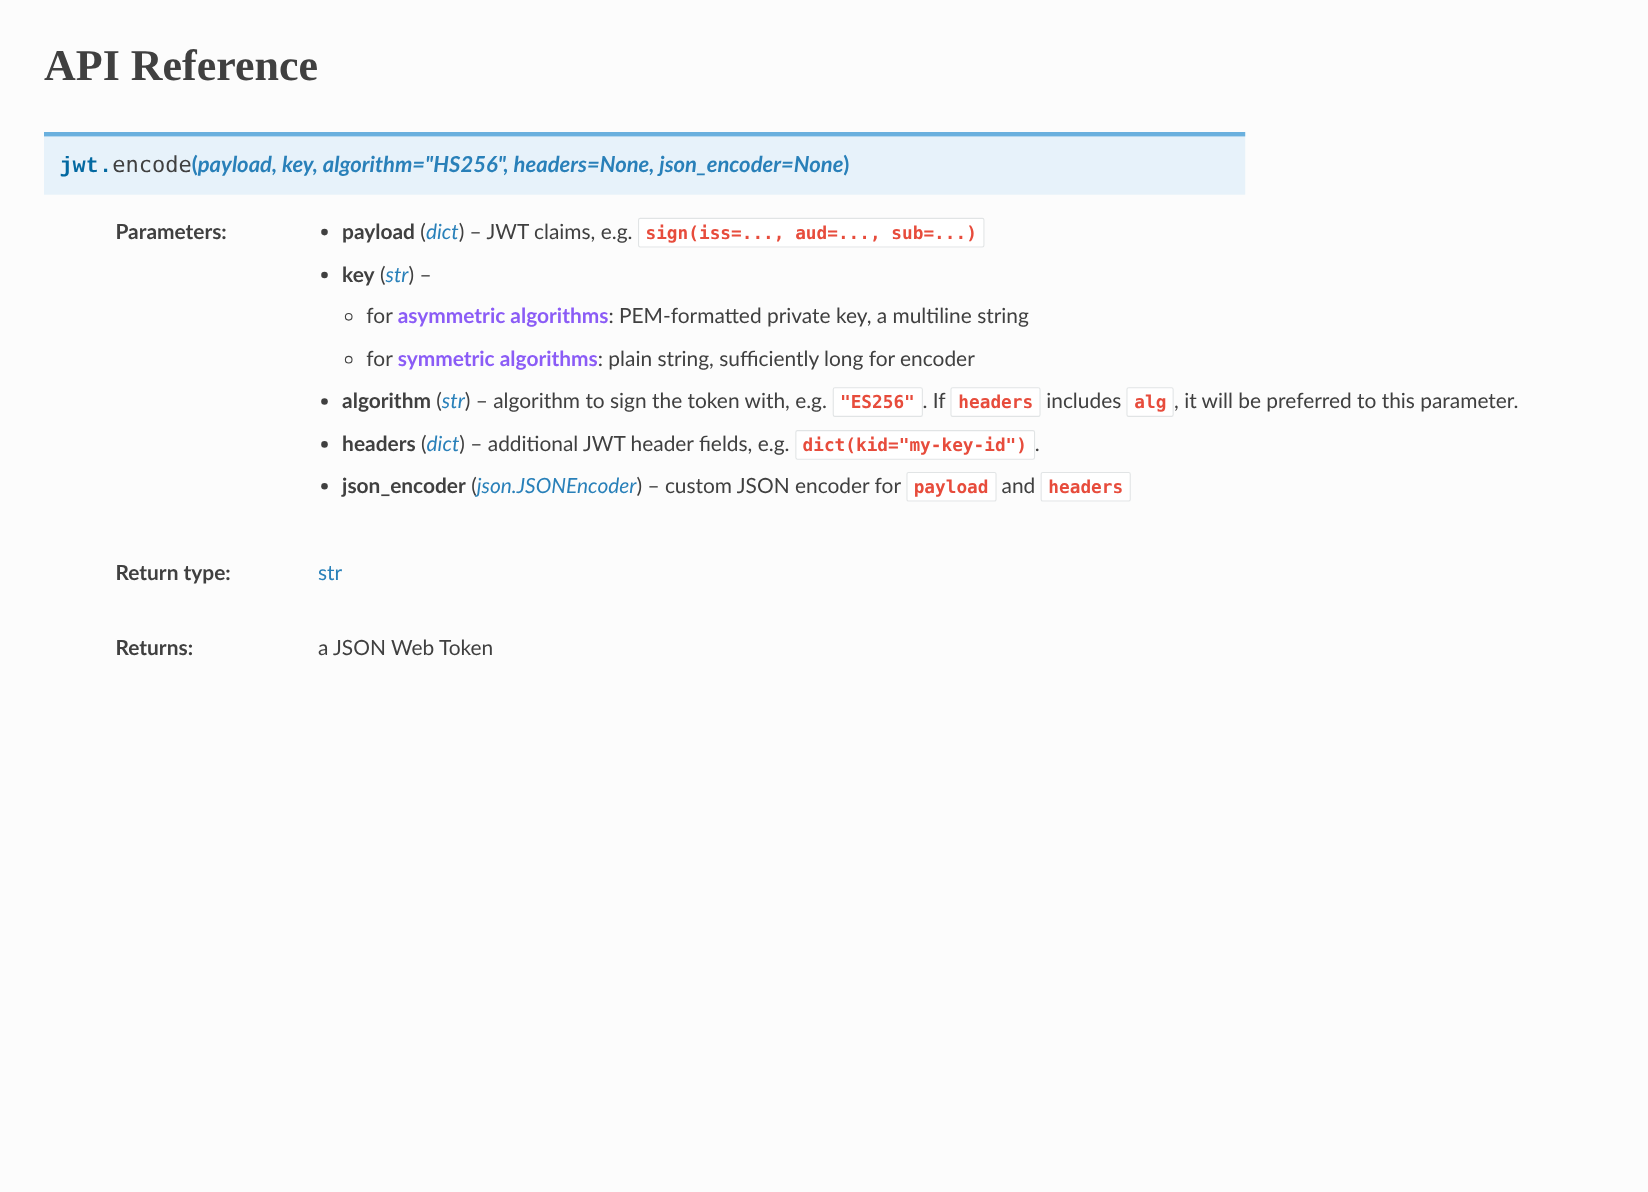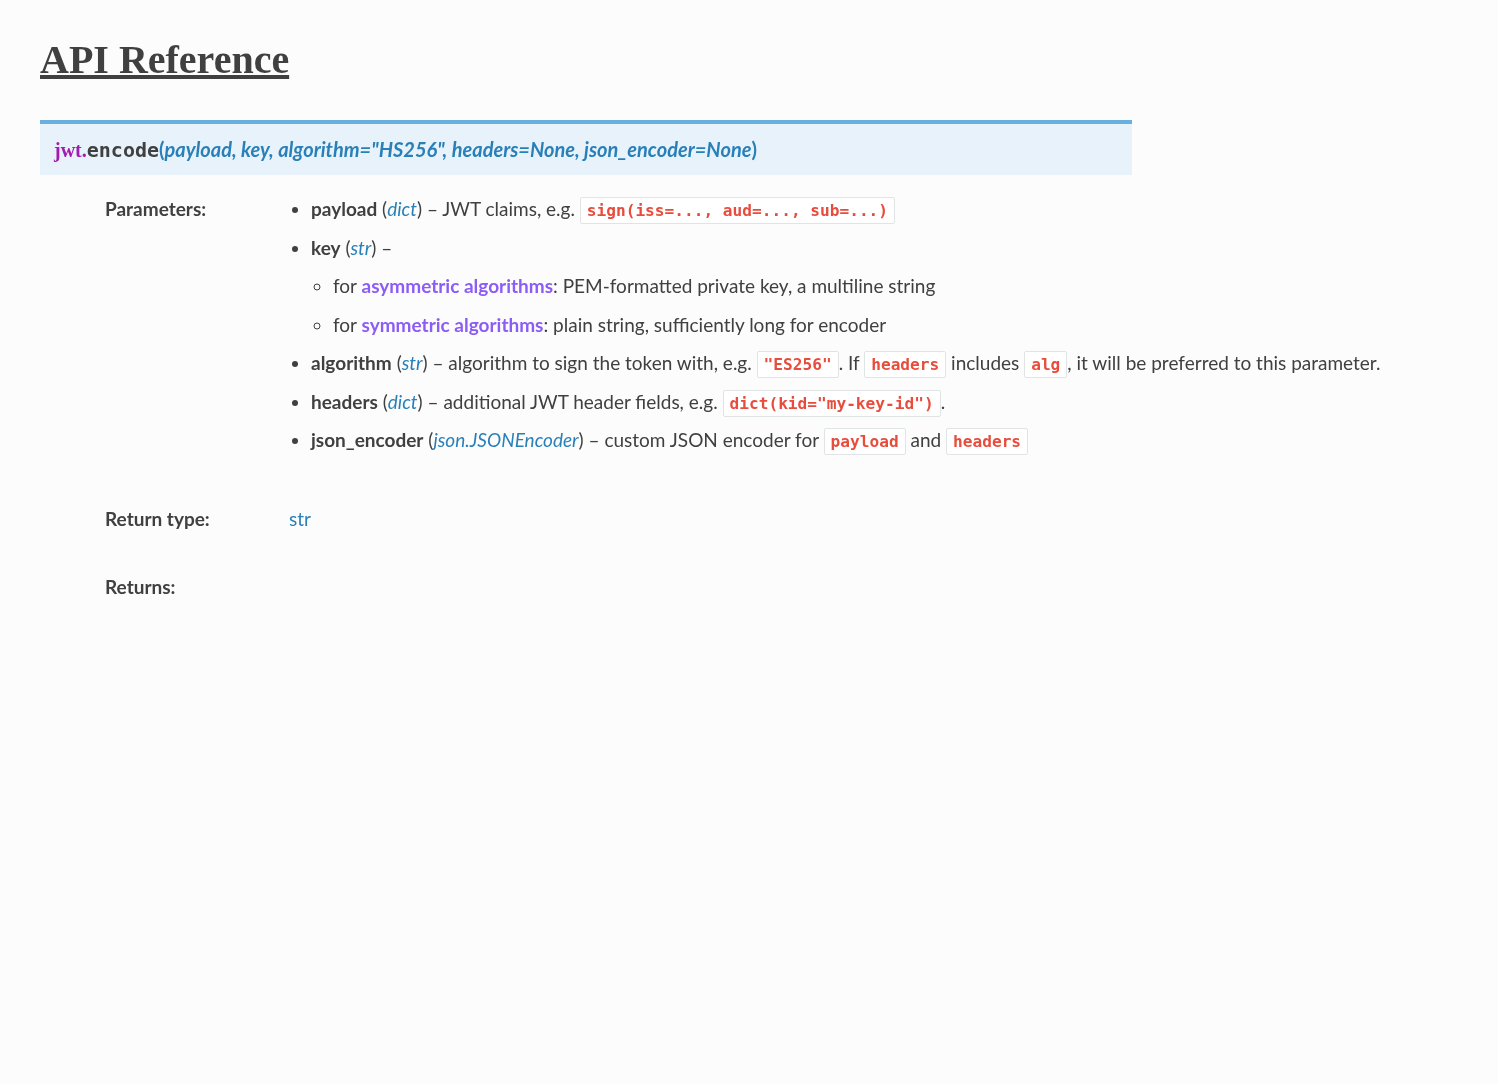--- a/index.html
+++ b/index.html
@@ -11,43 +11,42 @@
     color: #404040;
     background: #fcfcfc;
     line-height: 1.5;
   }
   h1 {
     font-family: 'Roboto Slab', Georgia, 'Times New Roman', serif;
     font-size: 40px;
     font-weight: 700;
     color: #404040;
     margin: 10px 0 30px 0;
-    text-decoration: underline;
   }
   .func-sig {
     background: #e7f2fa;
     border-top: 4px solid #6ab0de;
     padding: 10px 14px;
     font-size: 20px;
     font-family: 'Lato', sans-serif;
     color: #2980b9;
     font-style: italic;
     font-weight: 700;
     margin-bottom: 20px;
     width: 77%;
   }
   .sig-module {
-    font-family: Liberation Serif, serif;
+    font-family: Liberation Mono, monospace;
     font-weight: 700;
     font-style: normal;
-    color: #a21caf;
+    color: #0369a1;
   }
   .sig-name {
     font-family: 'SFMono-Regular', Consolas, Menlo, monospace;
-    font-weight: 700;
+    font-weight: 400;
     font-style: normal;
     color: #404040;
   }
   .sig-paren { font-style: normal; }
   .func-body {
     padding-left: 40px;
   }
   .desc-line {
     font-size: 19px;
     margin: 0 0 28px 0;
@@ -153,15 +152,16 @@
         </li>
       </ul>
     </div>
 
     <div class="field-name">Return type:</div>
     <div class="field-body">
       <a class="rt-link" href="#">str</a>
     </div>
 
     <div class="field-name">Returns:</div>
+    <div class="field-body">a JSON Web Token</div>
 
   </div>
 </div>
 
 </body></html>

